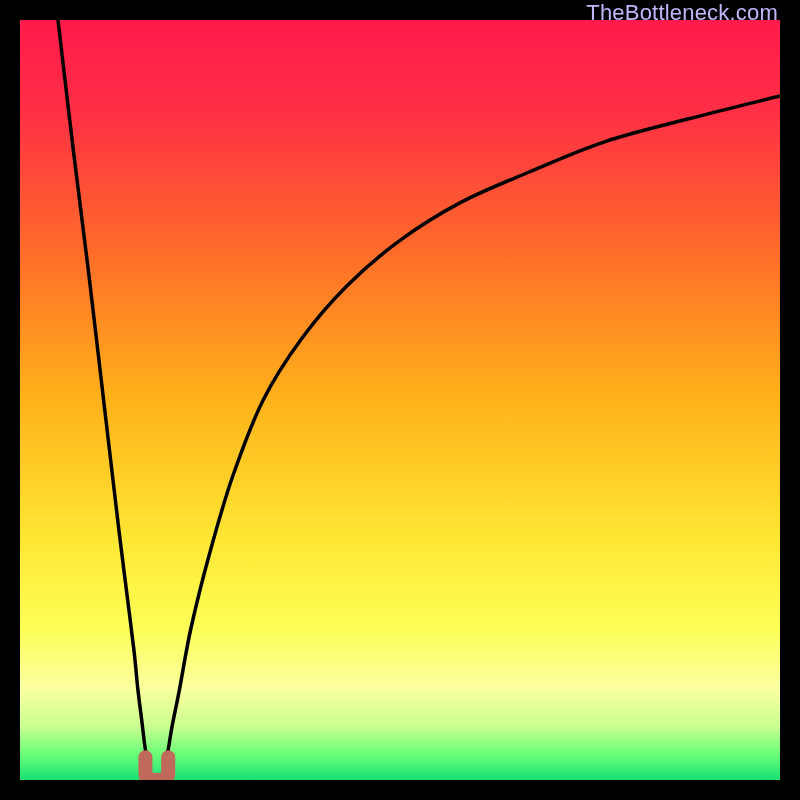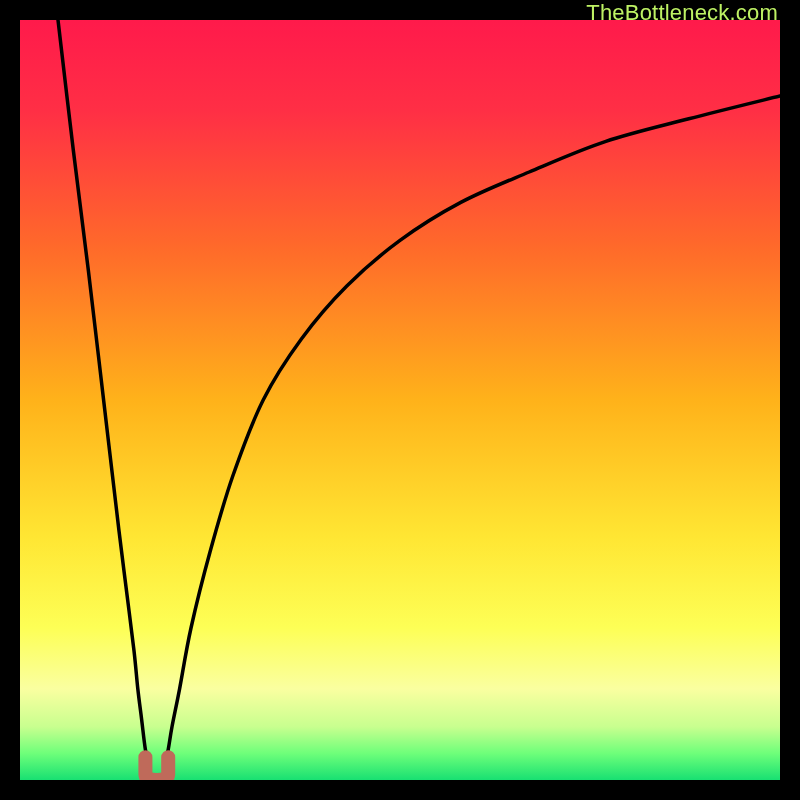--- a/index.html
+++ b/index.html
@@ -23,21 +23,21 @@
     position: absolute;
     left: 0;
     top: 0;
     width: 760px;
     height: 760px;
   }
   .watermark {
     position: absolute;
     top: 0px;
     right: 22px;
-    color: #bef264;
+    color: #c4b5fd;
     font-size: 22px;
     font-weight: 500;
     letter-spacing: 0.2px;
     user-select: none;
   }
 </style>
 </head>
 <body>
 
 <div class="frame">

